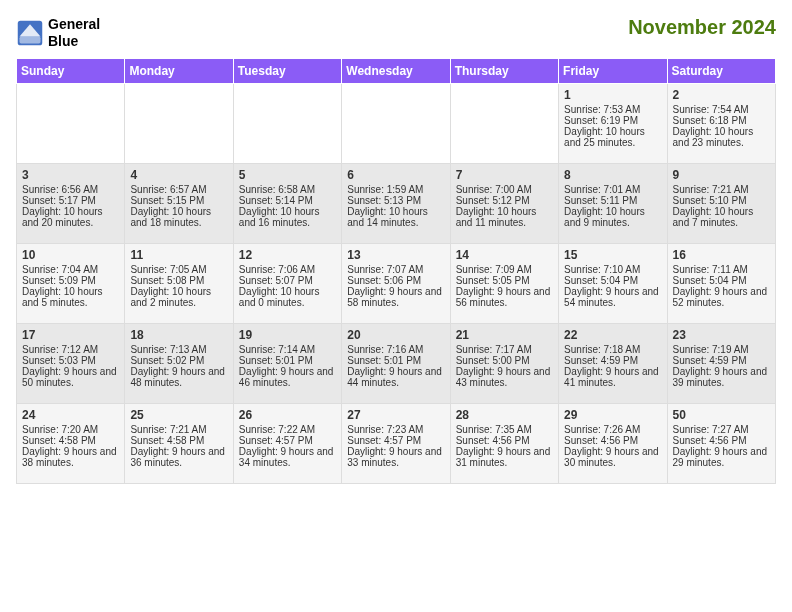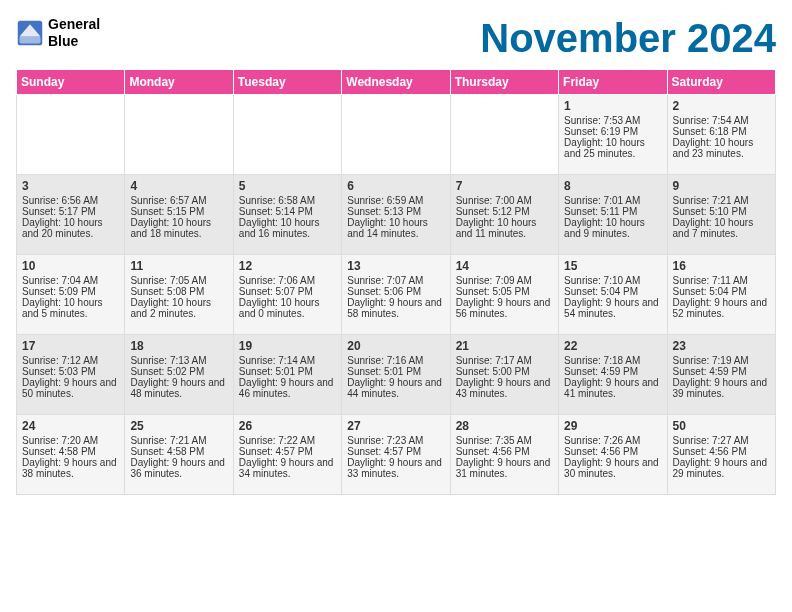--- a/index.html
+++ b/index.html
@@ -28,35 +28,35 @@
     }
     .logo-text span { display: block; }
     .logo-icon {
       width: 28px;
       height: 28px;
     }
     .title-area {
       text-align: right;
     }
     .month-title {
-      font-size: 40px;
+      font-size: 20px;
       font-weight: bold;
-      color: #0369a1;
+      color: #4d7c0f;
     }
     .location {
       font-size: 14px;
       color: #555;
     }
     table {
       width: 100%;
       border-collapse: collapse;
       table-layout: fixed;
     }
     thead tr th {
-      background-color: #ec4899;
+      background-color: #8b5cf6;
       color: #fff;
       font-size: 12px;
       font-weight: bold;
       padding: 5px 4px;
       text-align: left;
       border: 1px solid #fff;
     }
     tbody tr td {
       vertical-align: top;
       padding: 4px 5px;
@@ -148,21 +148,21 @@
           <div>Daylight: 10 hours and 18 minutes.</div>
         </td>
         <td>
           <span class="day-number">5</span>
           <div>Sunrise: 6:58 AM</div>
           <div>Sunset: 5:14 PM</div>
           <div>Daylight: 10 hours and 16 minutes.</div>
         </td>
         <td>
           <span class="day-number">6</span>
-          <div>Sunrise: 6:59 AM</div>
+          <div>Sunrise: 1:59 AM</div>
           <div>Sunset: 5:13 PM</div>
           <div>Daylight: 10 hours and 14 minutes.</div>
         </td>
         <td>
           <span class="day-number">7</span>
           <div>Sunrise: 7:00 AM</div>
           <div>Sunset: 5:12 PM</div>
           <div>Daylight: 10 hours and 11 minutes.</div>
         </td>
         <td>

